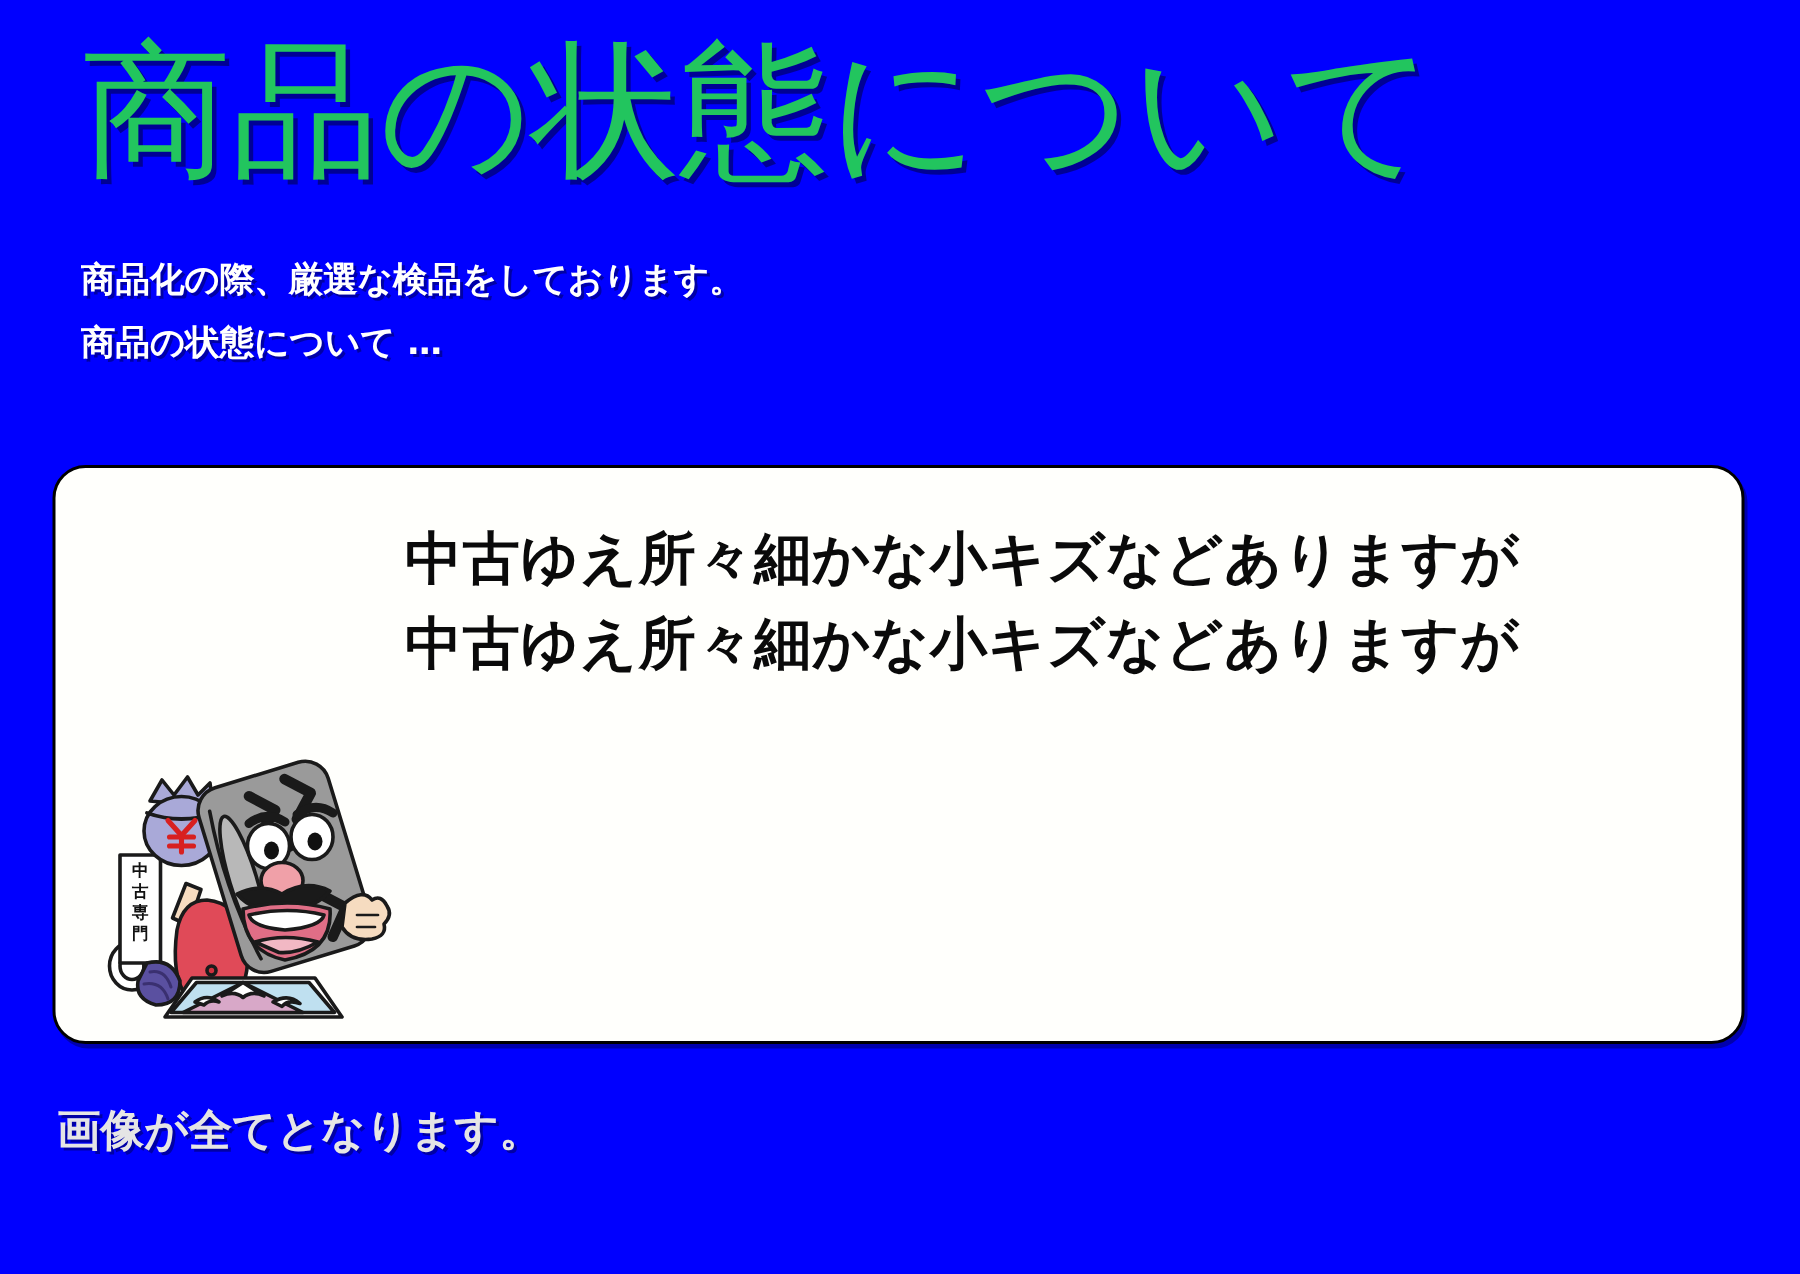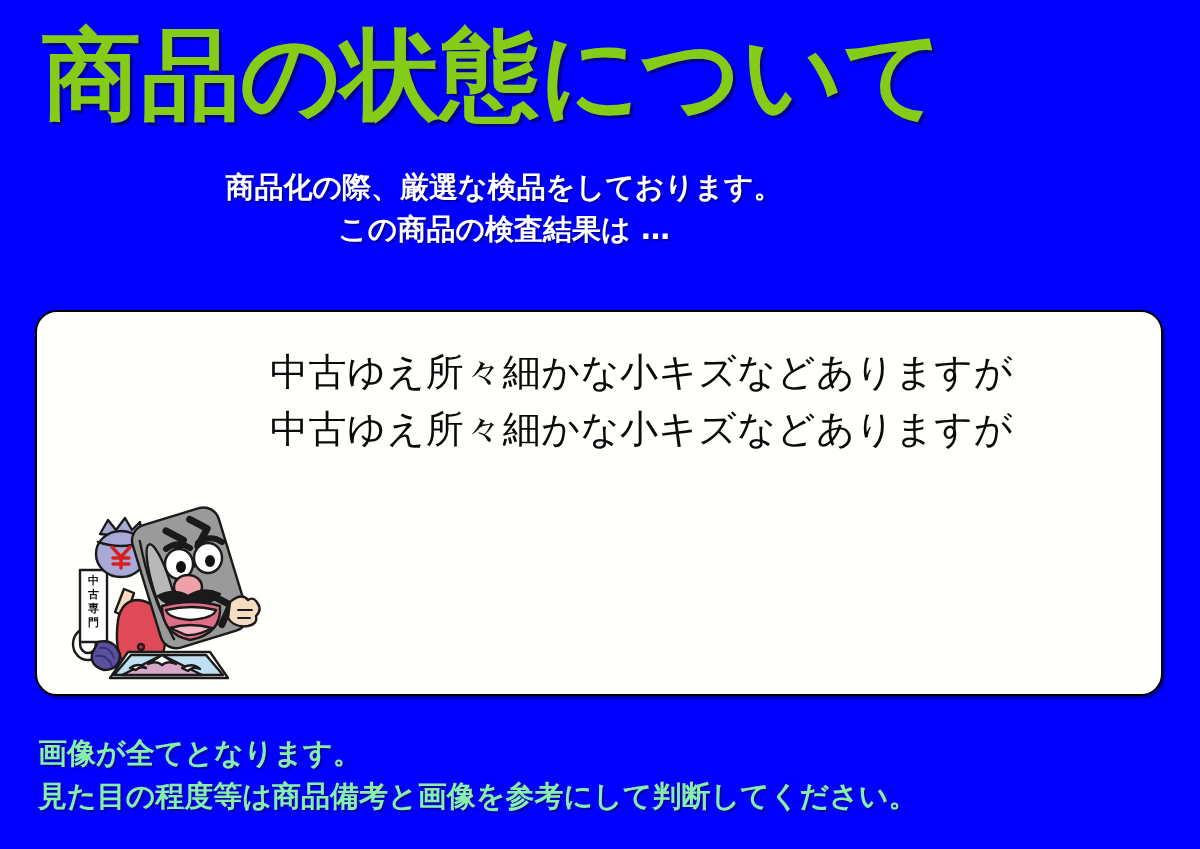--- a/index.html
+++ b/index.html
@@ -14,48 +14,47 @@
     position: relative;
     width: 1200px;
     height: 849px;
     overflow: hidden;
     background: #0000ff;
   }
 
   
   #title {
     position: absolute;
-    left: 42px;
+    left: 55px;
     top: 10px;
     width: 1000px;
     height: 130px;
     line-height: 130px;
     font-size: 99px;
-    font-weight: 700;
-    color: #84cc16;
+    font-weight: 400;
+    color: #22c55e;
     letter-spacing: 0px;
     white-space: nowrap;
     text-shadow: 3px 3px 0 rgba(0,0,20,0.45);
   }
 
   
   #subtitle {
     position: absolute;
     left: 54px;
     top: 166px;
     width: 900px;
   }
   #subtitle .sub-line {
-    font-size: 29px;
+    font-size: 23px;
     font-weight: 700;
     color: #ffffff;
     line-height: 42px;
     white-space: nowrap;
     text-shadow: 2px 2px 0 rgba(0,0,30,0.40);
-    text-align: center;
   }
 
   
   #card {
     position: absolute;
     left: 35px;
     top: 310px;
     width: 1128px;
     height: 386px;
     background: #fffffc;
@@ -65,21 +64,21 @@
     box-shadow: 2px 3px 0 rgba(0,0,20,0.35);
   }
   #card-text {
     position: absolute;
     left: 233px;
     top: 32px;
     width: 860px;
   }
   #card-text .card-line {
     font-size: 38px;
-    font-weight: 400;
+    font-weight: 700;
     color: #0a0a0a;
     line-height: 57px;
     white-space: nowrap;
     letter-spacing: 0.5px;
   }
 
   
   #mascot {
     position: absolute;
     left: 25px;
@@ -92,36 +91,36 @@
   
   #footer {
     position: absolute;
     left: 38px;
     top: 732px;
     width: 1120px;
   }
   #footer .foot-line {
     font-size: 29px;
     font-weight: 700;
-    color: #86efac;
+    color: #e5e5e5;
     line-height: 43px;
     white-space: nowrap;
     text-shadow: 2px 2px 0 rgba(0,0,30,0.40);
   }
 </style>
 </head>
 <body>
 
 <div id="poster">
 
   <div id="title">商品の状態について</div>
 
   <div id="subtitle">
     <div class="sub-line">商品化の際、厳選な検品をしております。</div>
-    <div class="sub-line">この商品の検査結果は …</div>
+    <div class="sub-line">商品の状態について …</div>
   </div>
 
   <div id="card">
 
     <div id="card-text">
       <div class="card-line">中古ゆえ所々細かな小キズなどありますが</div>
       <div class="card-line">中古ゆえ所々細かな小キズなどありますが</div>
     </div>
 
     <div id="mascot">
@@ -199,16 +198,15 @@
           <path d="M176 118 L190 118" fill="none" stroke="#1A1A1A" stroke-width="1.8"></path>
           <path d="M176 126 L188 126" fill="none" stroke="#1A1A1A" stroke-width="1.8"></path>
         </g>
       </svg>
     </div>
 
   </div>
 
   <div id="footer">
     <div class="foot-line">画像が全てとなります。</div>
-    <div class="foot-line">見た目の程度等は商品備考と画像を参考にして判断してください。</div>
   </div>
 
 </div>
 
 </body></html>

